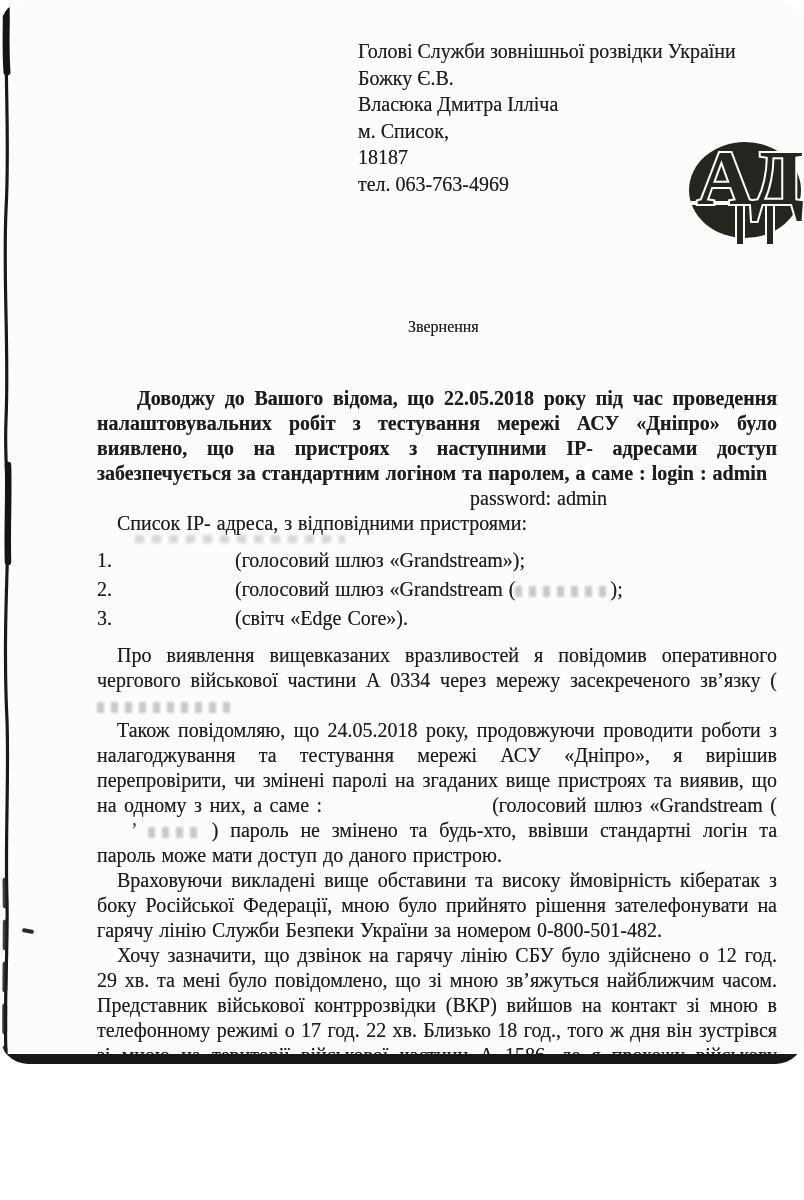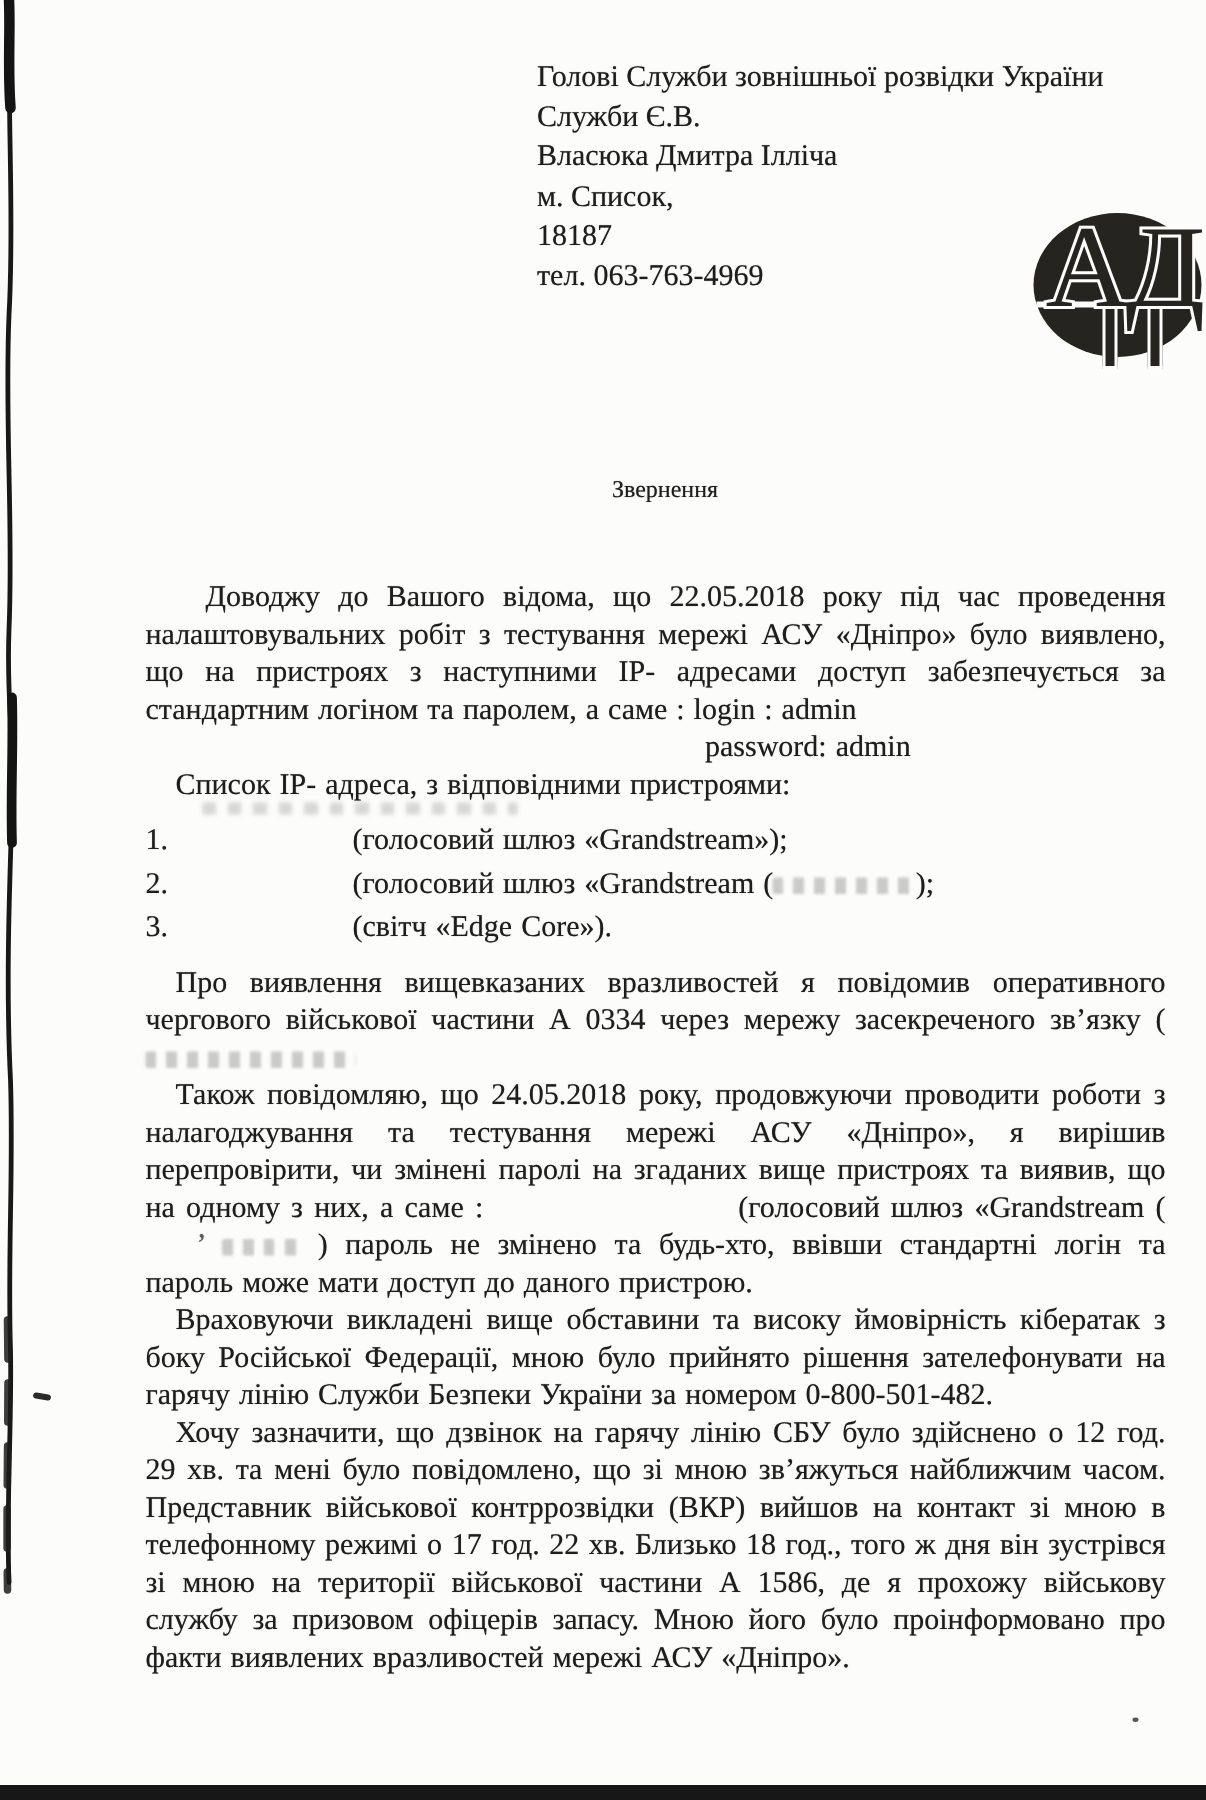--- a/index.html
+++ b/index.html
@@ -1,26 +1,27 @@
 <!DOCTYPE html>
 <html><head>
 <meta charset="utf-8">
 <style>
   * { box-sizing: border-box; }
   html, body { margin: 0; padding: 0; background: #ffffff; }
 
   .page {
     position: relative;
     width: 804px;
-    height: 1200px;
+    height: 1064px;
     background: #fcfcfb;
     overflow: hidden;
     font-family: "Liberation Serif", "DejaVu Serif", serif;
     color: #1d1d1d;
     text-shadow: 0 0 0.6px rgba(45,45,45,.65);
+    border-radius: 28px;
   }
 
   
   .edge-svg { position: absolute; left: 0; top: 0; }
 
   
   .recipient {
     position: absolute;
     left: 358px;
     top: 38px;
@@ -46,21 +47,21 @@
     position: absolute; top: 62px; width: 10px; height: 42px;
     background: #26241f;
     border-left: 2px solid #fdfdfd; border-right: 2px solid #fdfdfd; border-bottom: 2px solid #fdfdfd;
     z-index: 1;
   }
   .wm-leg.left  { left: 46px; }
   .wm-leg.right { left: 76px; }
   .wm-text {
     position: absolute; left: 8px; top: -9px; z-index: 3;
     font-family: "Liberation Serif", serif;
-    font-weight: normal;
+    font-weight: bold;
     font-size: 78px;
     letter-spacing: -3px;
     color: #26241f;
     -webkit-text-stroke: 4px #fdfdfd;
     paint-order: stroke fill;
     text-shadow: none;
   }
 
   .doc-title {
     position: absolute;
@@ -71,21 +72,21 @@
   .doc-body {
     position: absolute;
     left: 97px; top: 386px;
     width: 680px;
     font-size: 20px;
     line-height: 25px;
     text-align: justify;
     word-spacing: 1px;
   }
   .doc-body p { margin: 0; text-indent: 20px; }
-  .doc-body p.first { text-indent: 40px; }
+  .doc-body p.first { text-indent: 40px; font-weight: bold; }
 
   .password-line { margin-left: 373px; line-height: 25px; }
 
   .list-intro { margin-top: 11px; }
 
   .ip-list { margin: 10px 0 10px 0; }
   .ip-row { display: flex; line-height: 29px; text-align: left; }
   .ip-num { width: 22px; flex: none; }
   .ip-gap { width: 116px; flex: none; position: relative; }
 
@@ -134,21 +135,21 @@
 
   <svg class="edge-svg" width="24" height="1100">
     <path d="M7,2 C4,70 10,140 6,210 C3,280 9,350 6,420 C4,470 10,490 8,540 C6,600 4,660 7,720 C9,780 5,840 7,900 C8,950 4,1000 6,1055" fill="none" stroke="#181818" stroke-width="3.2" stroke-linecap="round"></path>
     <path d="M6,0 C7,22 5,46 7,72" fill="none" stroke="#141414" stroke-width="7" stroke-linecap="round"></path>
     <path d="M8,465 C9,498 7,528 8,562" fill="none" stroke="#141414" stroke-width="6.5" stroke-linecap="round"></path>
     <path d="M5,880 C6,940 4,1000 5,1060" fill="none" stroke="#1c1c1c" stroke-width="5" stroke-dasharray="26 16" stroke-linecap="round" opacity="0.85"></path>
   </svg>
 
   <div class="recipient">
     <div>Голові Служби зовнішньої розвідки України</div>
-    <div>Служби Є.В.</div>
+    <div>Божку Є.В.</div>
     <div>Власюка Дмитра Ілліча</div>
     <div>м. Список,</div>
     <div>18187</div>
     <div>тел. 063-763-4969</div>
   </div>
 
   <div class="watermark">
     <div class="wm-circle"></div>
     <div class="wm-leg left"></div>
     <div class="wm-leg right"></div>

